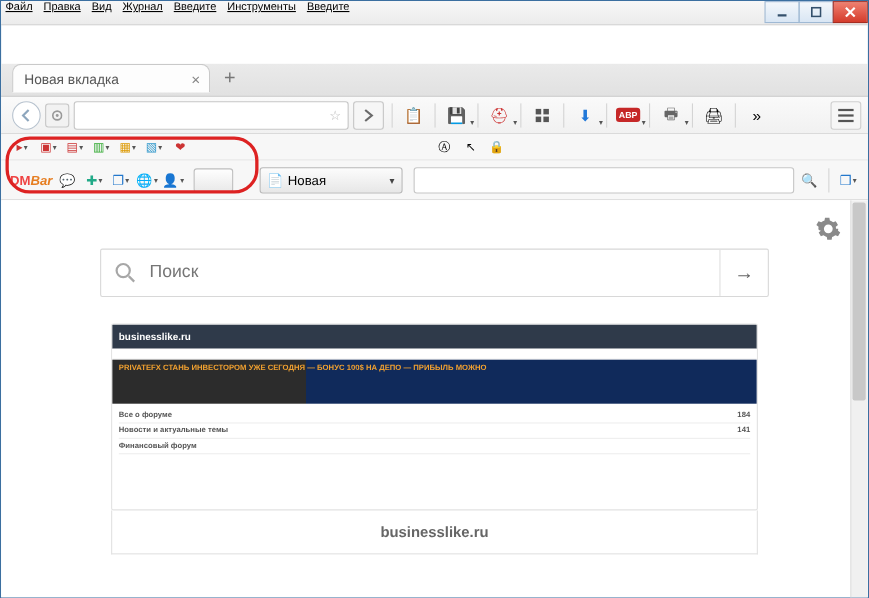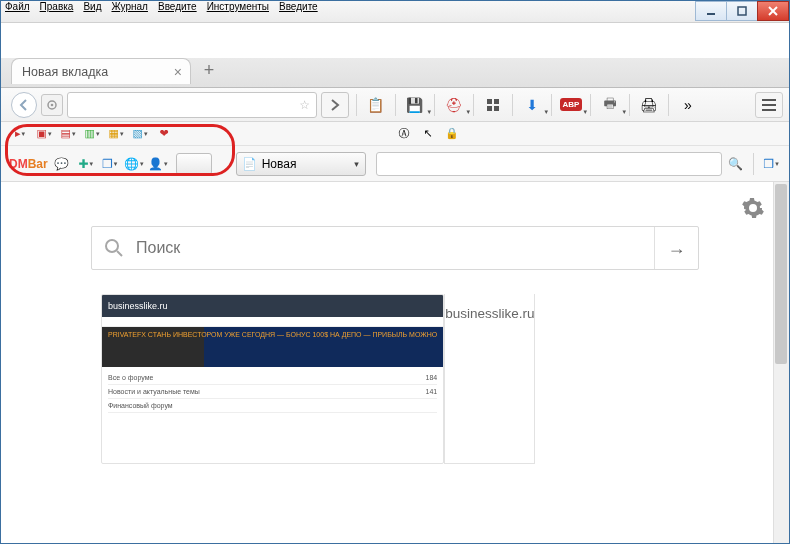--- a/index.html
+++ b/index.html
@@ -29,35 +29,35 @@
   .tico.dl { color:#2178d9;}
   .tico.print { color:#666;}
   .menu3 { width:28px; height:26px; border:1px solid #cfcfcf; border-radius:3px; background:#f6f6f6; display:flex; flex-direction:column; align-items:center; justify-content:center; gap:3px; margin-left:auto;}
   .menu3 span{ width:14px; height:2px; background:#555;}
   .bar2 { height:24px; background:#f7f7f7; border-bottom:1px solid #e2e2e2; display:flex; align-items:center; padding:0 10px; gap:6px;}
   .smico { width:18px; height:16px; display:flex; align-items:center; justify-content:center; font-size:11px;}
   .smico .dd{ font-size:7px; color:#555; margin-left:1px;}
   .bar3 { height:36px; background:#f7f7f7; border-bottom:1px solid #dcdcdc; display:flex; align-items:center; padding:2px 8px; position:relative; gap:4px;}
   .highlight { position:absolute; left:4px; top:-22px; width:230px; height:52px; border:3px solid #d22; border-radius:22px; pointer-events:none;}
   .dmlabel { font-size:12px; font-weight:bold; }
-  .dmlabel .dm{ color:#ef4444;} .dmlabel .bar{ color:#e67e22;}
+  .dmlabel .dm{ color:#ef4444;} .dmlabel .bar{ color:#e67e22;font-style:italic;}
   .dmico { width:20px; height:20px; display:flex; align-items:center; justify-content:center; font-size:12px;}
   .dmico .dd{ font-size:7px; color:#555; margin-left:1px;}
   .dmbtn { width:36px; height:22px; background:linear-gradient(#fefefe,#e9e9e9); border:1px solid #bfbfbf; border-radius:3px; margin-left:4px;}
   .filebox { display:flex; align-items:center; margin-left:20px; height:24px; border:1px solid #b9b9b9; border-radius:3px; background:linear-gradient(#fcfcfc,#e7e7e7); padding:0 6px; font-size:12px; min-width:130px;}
   .filebox .dd{ margin-left:auto; font-size:9px; color:#444;}
   .srch3 { flex:1; margin-left:6px; height:24px; border:1px solid #c6c6c6; border-radius:3px; background:#fff;}
   .content { position:relative; height: calc(544px - 22px - 30px - 34px - 24px - 36px); overflow:hidden; background:#fff;}
   .gear { position:absolute; right:24px; top:14px; width:24px; height:24px; color:#888;}
   .bigsearch { margin: 44px 90px 24px 90px; height:44px; border:1px solid #d8d8d8; border-radius:2px; display:flex; align-items:center;}
   .bigsearch .si { width:44px; display:flex; align-items:center; justify-content:center; color:#a7a7a7;}
   .bigsearch input { flex:1; border:none; outline:none; font-size:16px; color:#888;}
   .bigsearch .go { width:44px; height:100%; border-left:1px solid #e0e0e0; display:flex; align-items:center; justify-content:center; color:#666; font-size:18px;}
   .tiles { display:flex; gap:32px; padding: 0 100px;}
-  .tile { flex:1; display:flex; flex-direction:row;}
+  .tile { flex:1; display:flex; flex-direction:column;font-weight:bold;}
   .thumb { height:170px; border:1px solid #e2e2e2; background:#555; border-radius:2px; overflow:hidden; position:relative;}
   .t1 { background: linear-gradient(135deg,#234a8a 0%, #4c88d8 35%, #ffffff 55%, #9cc9ff 70%, #1f3c70 100%);}
   .t2 { background:#fff;}
   .t2 .tb { height:22px; background:#2f3a4a; color:#fff; font-size:9px; display:flex; align-items:center; padding:0 6px; }
   .t2 .banner{ height:40px; background:linear-gradient(90deg,#2c2c2c 30%,#102a5b 30%); color:#f0a030; font-size:7px; padding:4px 6px;}
   .t2 .rows{ padding:4px 6px; font-size:7px; color:#555;}
   .t2 .rows .r{ border-bottom:1px solid #eee; padding:3px 0; display:flex; justify-content:space-between;}
   .cap { text-align:center; padding:12px 0; font-size:13.5px; color:#666; border:1px solid #e2e2e2; border-top:none;}
   .scroll { position:absolute; right:0; top:0; bottom:0; width:16px; background:#f0f0f0; border-left:1px solid #dedede;}
   .scroll .th{ position:absolute; right:2px; top:2px; width:12px; height:180px; background:#c8c8c8; border-radius:2px;}

